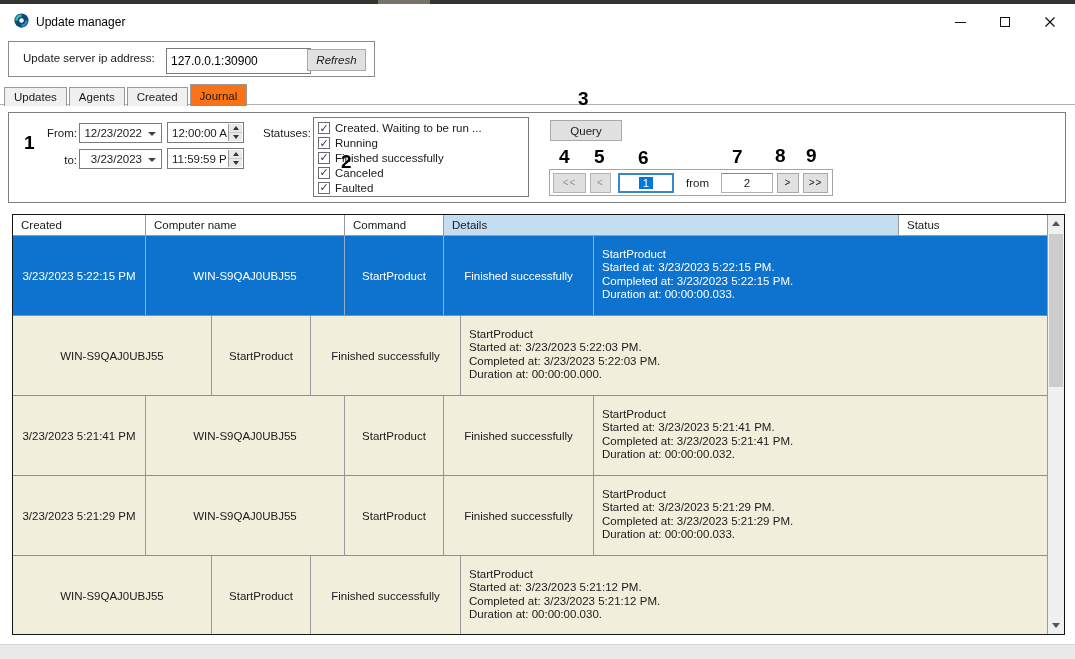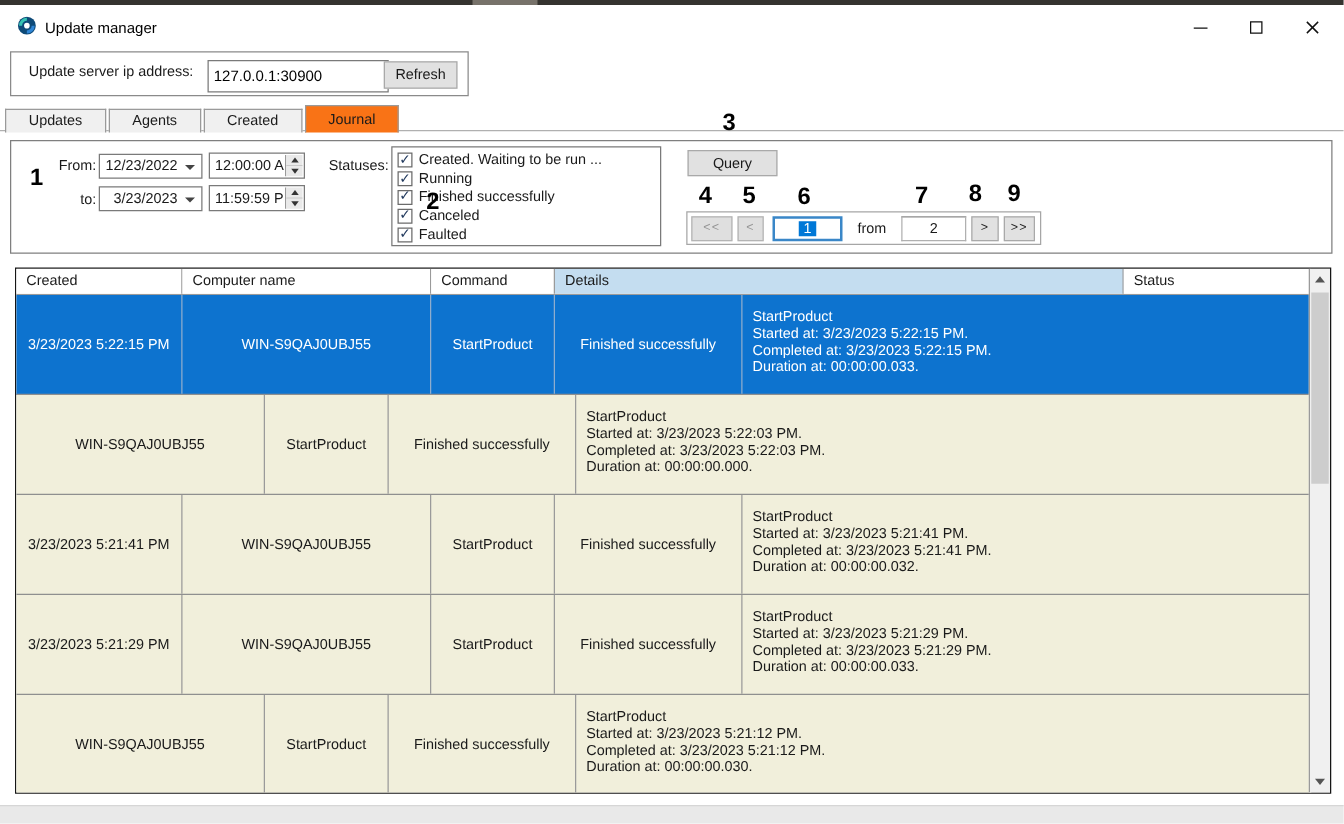--- a/index.html
+++ b/index.html
@@ -28,25 +28,25 @@
   .glyph-min { width:11px; height:1px; background:#111; }
   .glyph-max { width:10px; height:10px; border:1px solid #111; background:#fff; }
 
   
   .server-box { left:8px; top:41px; width:367px; height:36px; border:1px solid #8a8a8a; background:#fff; }
   .server-label { left:14px; top:10px; }
   .ip-input { left:157px; top:6px; width:145px; height:22px; border:1px solid #7a7a7a;
               font-family:inherit; font-size:12px; padding:12px 4px; color:#000; background:#fff; }
   .btn { background:#e1e1e1; border:1px solid #a9a9a9; font-family:inherit; font-size:11.5px;
          color:#1a1a1a; display:flex; align-items:center; justify-content:center; }
-  .refresh-btn { left:298px; top:7px; width:59px; height:22px; }
+  .refresh-btn { left:298px; top:7px; width:59px; height:22px;font-style:italic; }
 
   
   .tabs { left:4px; top:85px; height:21px; display:flex; align-items:flex-end; }
-  .tab { height:19px; padding:0 18px; background:#f0f0f0; border:1px solid #9a9a9a; border-bottom:none;
+  .tab { height:19px; padding:0 9px; background:#f0f0f0; border:1px solid #9a9a9a; border-bottom:none;
          display:flex; align-items:center; margin-right:2px; position:relative; z-index:1; }
   .tab.active { height:22px; background:#f97316; z-index:3; margin-top:-3px; }
   .tabpage-line { left:0; top:104px; width:1075px; height:0; border-top:1px solid #b0b0b0; z-index:0; }
 
   
   .filter-box { left:8px; top:112px; width:1058px; height:91px; border:1px solid #7f7f7f; background:#fff; }
   .flabel { position:absolute; width:40px; text-align:right; }
   .combo { position:absolute; height:20px; border:1px solid #7a7a7a; background:#fff;
            display:flex; align-items:center; justify-content:flex-end; padding-right:19px; }
   .combo .chev { position:absolute; right:5px; top:8px; width:0; height:0;

